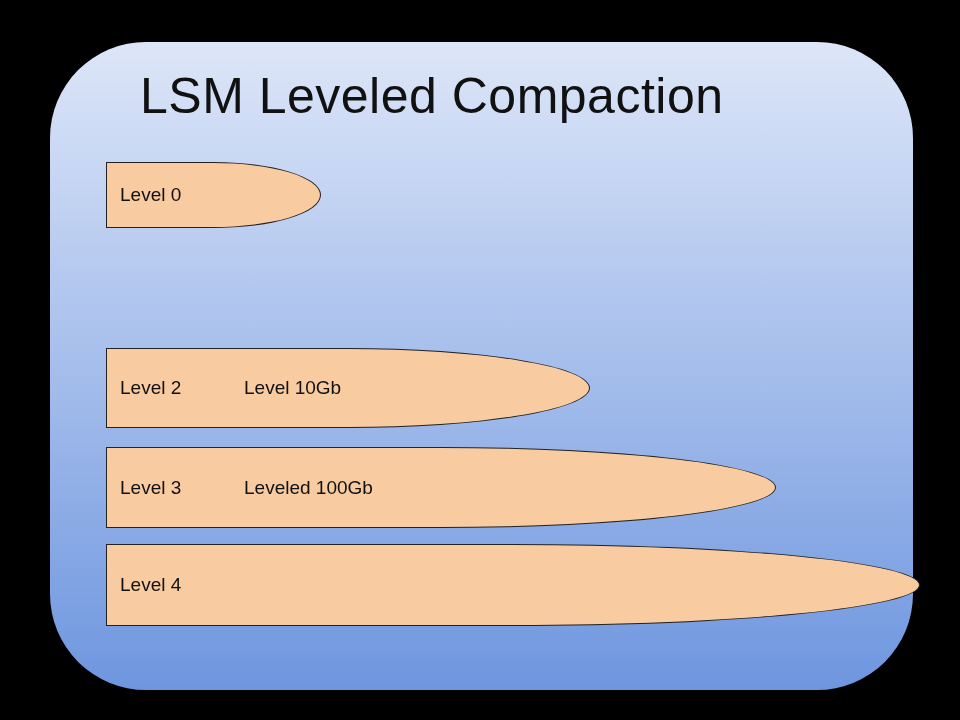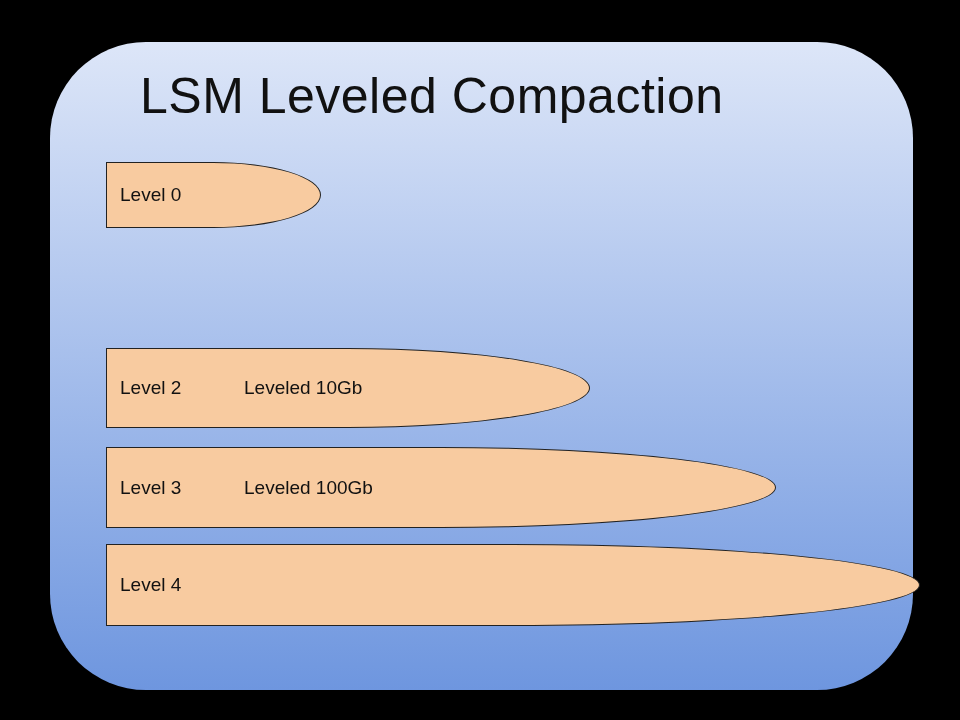--- a/index.html
+++ b/index.html
@@ -74,21 +74,21 @@
   <div class="title">LSM Leveled Compaction</div>
 
   <div class="row" style="top: 162px; width: 215px; height: 66px;">
     <span class="lvl">Level 0</span>
     <span class="tgt" style="left: 137px;"></span>
   </div>
 
 
   <div class="row" style="top: 348px; width: 484px; height: 80px;">
     <span class="lvl">Level 2</span>
-    <span class="tgt" style="left: 137px;">Leveled 10Gb</span>
+    <span class="tgt" style="left: 137px;">Level 10Gb</span>
   </div>
 
   <div class="row" style="top: 447px; width: 670px; height: 81px; padding-left: 48px;">
     <span class="lvl">Level 3</span>
     <span class="tgt" style="left: 137px;">Leveled 100Gb</span>
   </div>
 
   <div class="row" style="top: 544px; width: 814px; height: 82px;">
     <span class="lvl">Level 4</span>
   </div>

